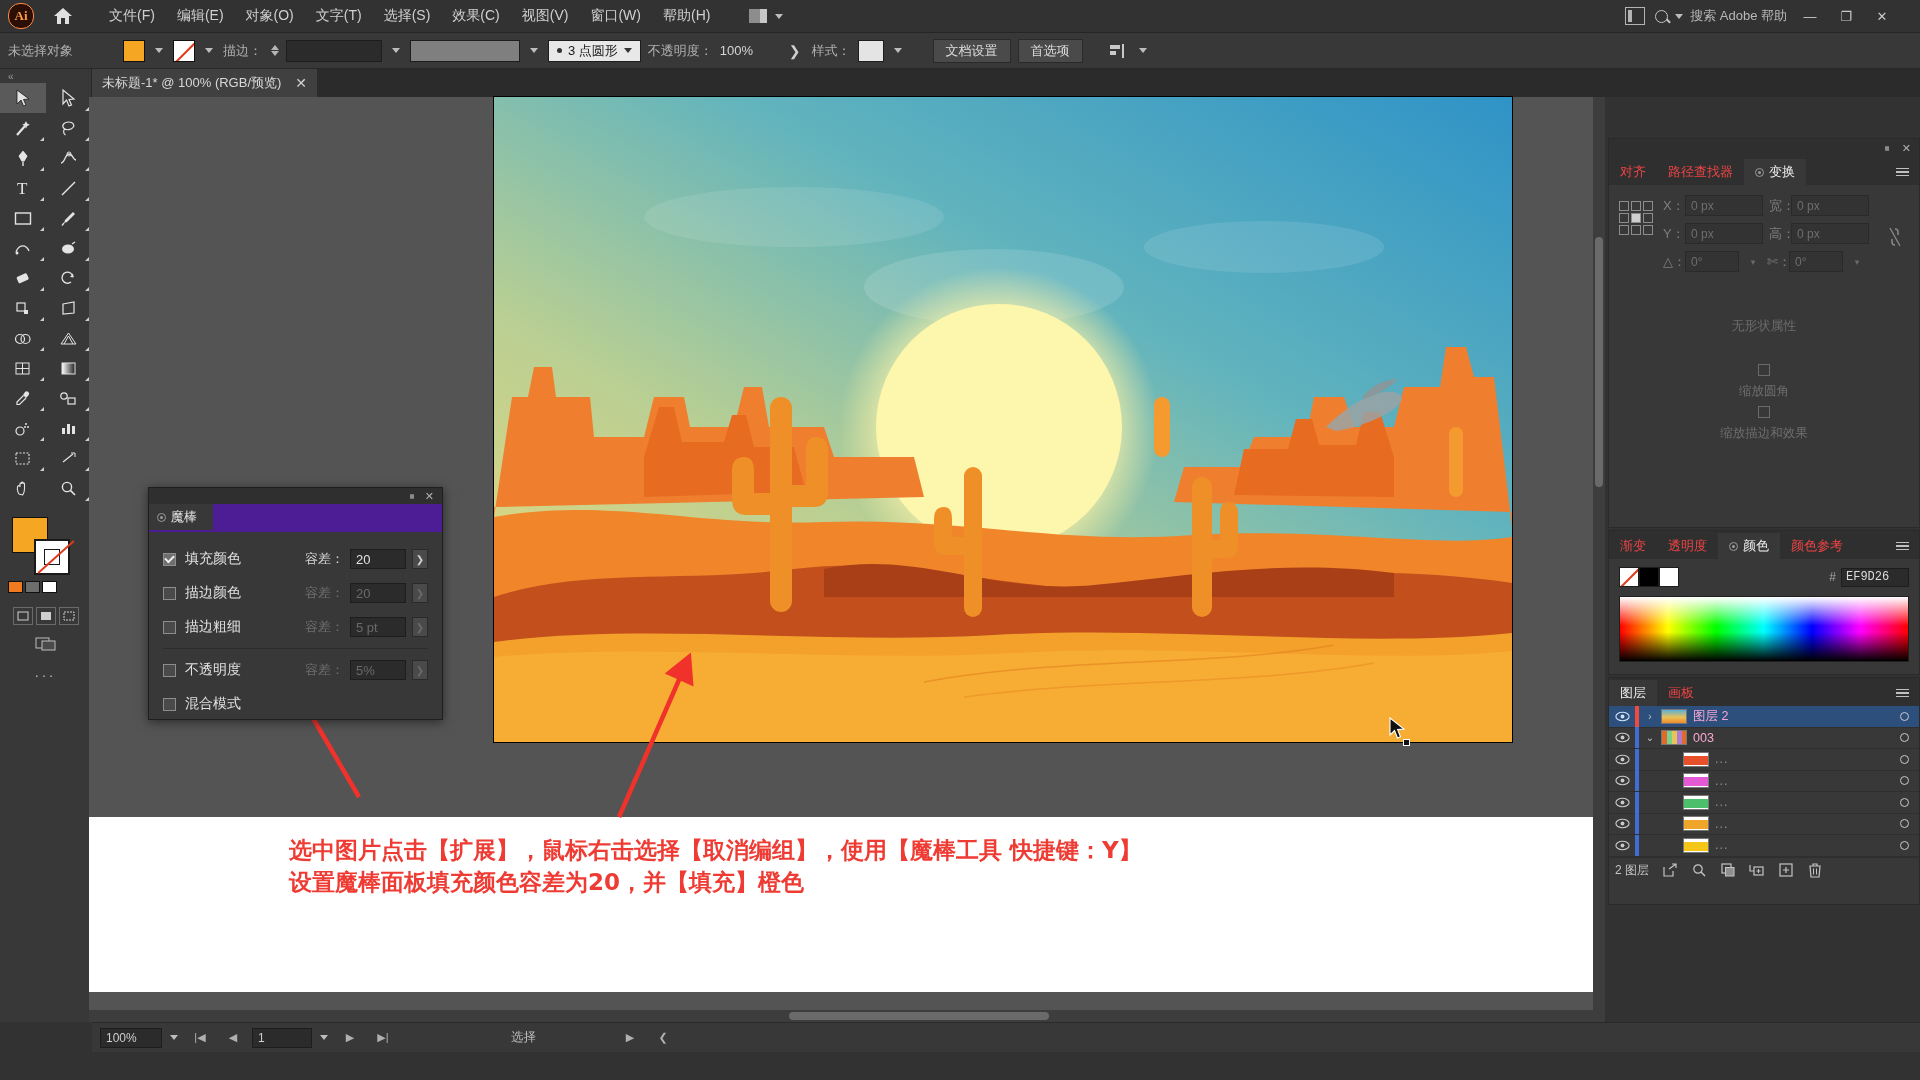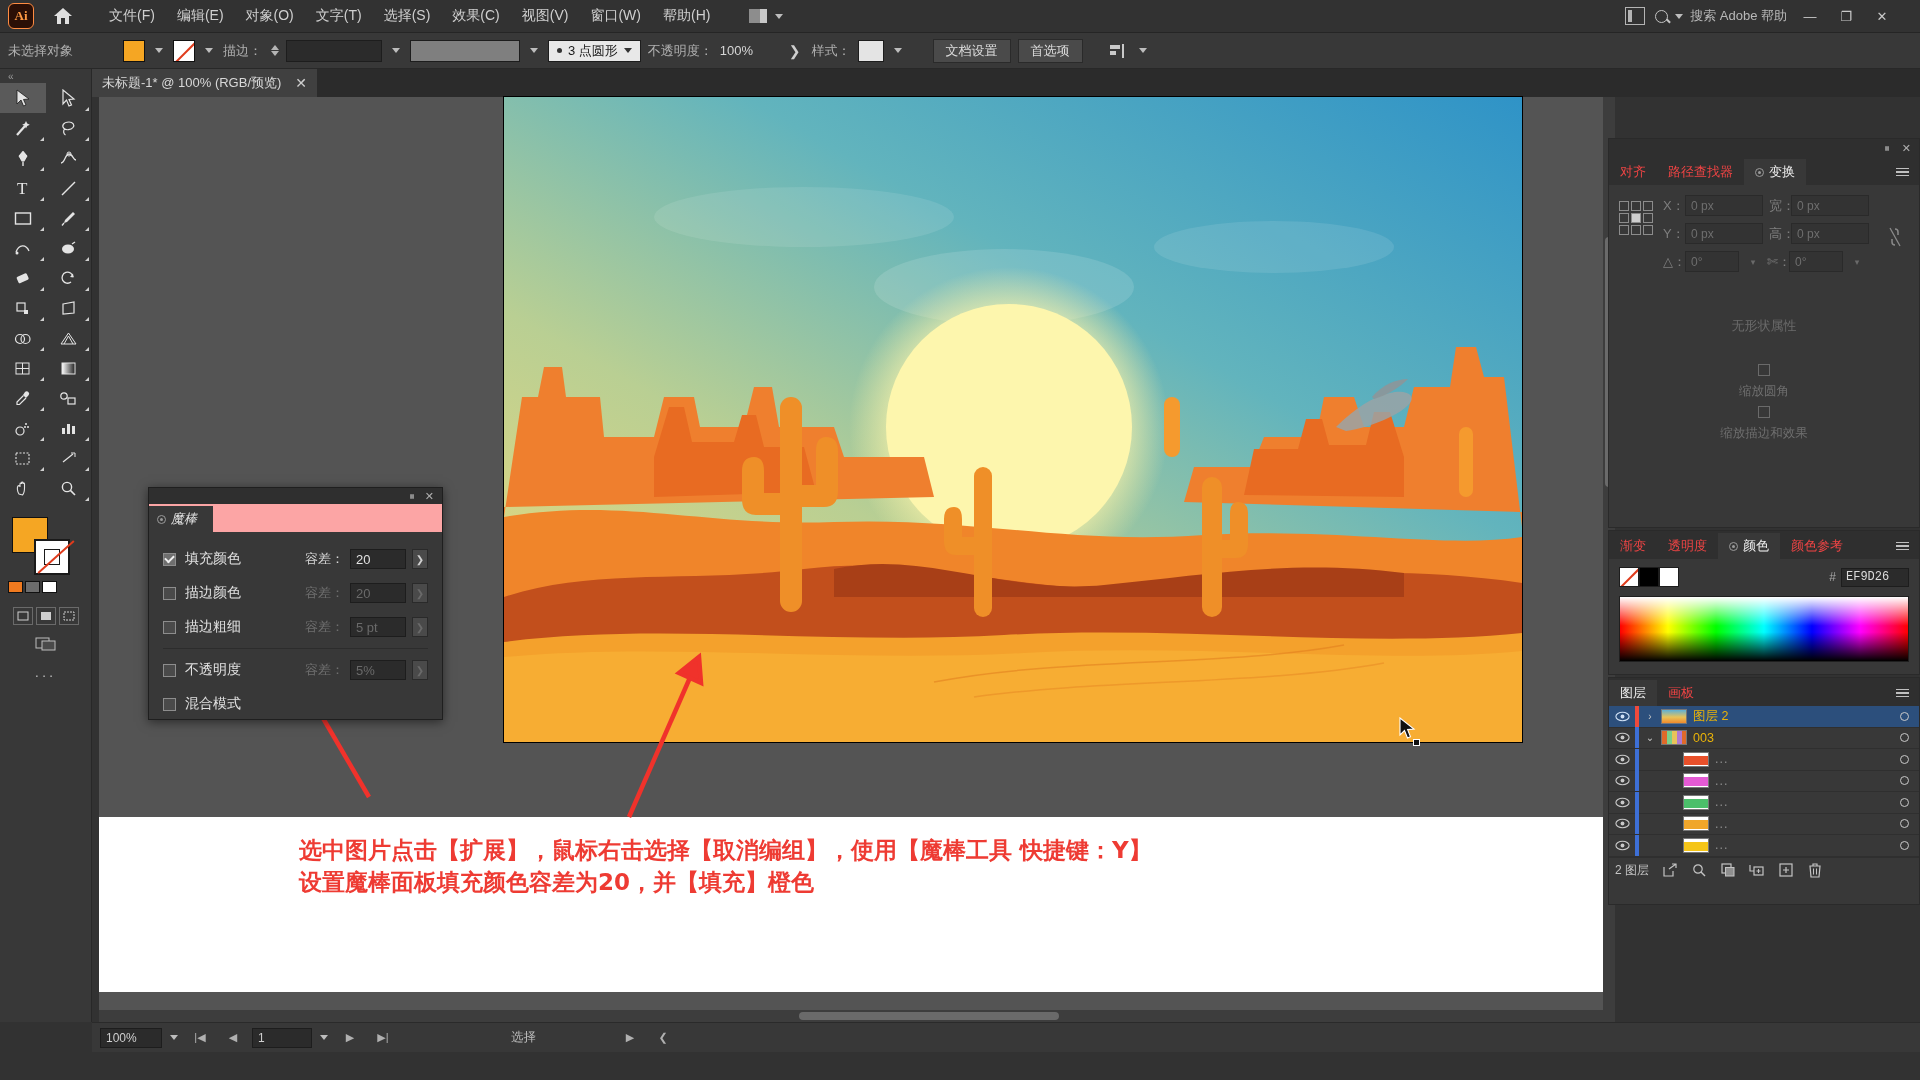--- a/index.html
+++ b/index.html
@@ -11,21 +11,21 @@
   }
   #app { position:relative; width:1920px; height:1080px; }
 
   
   .menubar {
     position:absolute; left:0; top:0; width:1920px; height:33px;
     background:#323232; display:flex; align-items:center;
     border-bottom:1px solid #252525;
   }
   .ai-logo {
-    width:26px; height:26px; margin-left:8px; border-radius:6px;
+    width:26px; height:26px; margin-left:8px; border-radius:12px;
     background:#2b0f06; border:1px solid #ff8c42; color:#ff9a44;
     font-size:13px; font-weight:bold; display:flex; align-items:center;
     justify-content:center; font-family:"Liberation Serif",serif;
   }
   .home-icon { margin-left:16px; width:26px; height:26px; display:flex;align-items:center;justify-content:center; }
   .menu-items { display:flex; margin-left:22px; }
   .menu-item { padding:6px 11px; font-size:14px; color:#cfcfcf; cursor:default; white-space:nowrap;}
   .ws-switch { margin-left:22px; display:flex; align-items:center; gap:5px; padding:3px 6px; }
   .ws-box { width:18px; height:14px; background:#8d8d8d; position:relative; }
   .ws-box:after{content:"";position:absolute;right:0;top:0;bottom:0;width:7px;background:#c8c8c8;}
@@ -93,36 +93,36 @@
   .big-stroke:after{content:"";position:absolute;left:-4px;top:15px;width:48px;height:2px;background:#e03b1c;transform:rotate(-42deg);}
   .big-stroke:before{content:"";position:absolute;left:8px;top:8px;right:8px;bottom:8px;background:#fff;border:1px solid #1a1a1a;}
   .tiny-sw { position:absolute; left:8px; top:68px; display:flex; gap:2px;}
   .tiny-sw div{width:15px;height:12px;border:1px solid #111;}
   .tb-mode { display:flex; justify-content:center; gap:3px; margin-top:22px;}
   .tb-mode div{width:20px;height:18px;border:1px solid #6a6a6a;display:flex;align-items:center;justify-content:center;}
   .tb-screen { display:flex; justify-content:center; margin-top:10px;}
   .tb-dots { text-align:center; color:#b5b5b5; letter-spacing:3px; margin-top:12px; font-size:15px;}
 
   
-  .canvas-area { position:absolute; left:99px; top:97px; width:1516px; height:925px; background:#545454; }
+  .canvas-area { position:absolute; left:89px; top:97px; width:1516px; height:925px; background:#545454; }
   .artboard { position:absolute; left:405px; top:0px; width:1018px; height:645px; overflow:hidden; background:#f0a030;
               box-shadow:0 0 0 1px #000; }
   .art-svg{ position:absolute; left:0; top:0; }
   .canv-white { position:absolute; left:0; top:720px; width:1516px; height:175px; background:#fff; }
   .annot { position:absolute; left:200px; top:18px; color:#ee3b33; font-size:23px; line-height:1.38;
            font-weight:600; white-space:nowrap; font-family:"DejaVu Sans","Liberation Sans",sans-serif;}
   .arrow-svg { position:absolute; left:0; top:0; pointer-events:none; }
   .cursor-ptr { position:absolute; left:1300px; top:620px; }
 
   
   .mw-panel { position:absolute; left:148px; top:487px; width:295px; height:233px; background:#383838;
               border:1px solid #1f1f1f; box-shadow:0 2px 10px rgba(0,0,0,.5); }
   .mw-bar { height:16px; background:#2f2f2f; display:flex; align-items:center; justify-content:flex-end;
             gap:10px; padding-right:8px; color:#b0b0b0; font-size:11px;}
-  .mw-tabrow { height:28px; background:#fca5a5; display:flex; align-items:flex-end;font-style:italic;}
+  .mw-tabrow { height:28px; background:#4c1d95; display:flex; }
   .mw-tab { background:#383838; height:26px; display:flex; align-items:center; gap:5px; padding:0 16px 0 8px;
             font-size:13px; color:#e2e2e2;}
   .mw-dot { width:9px;height:9px;border-radius:50%;border:1px solid #9a9a9a; position:relative;}
   .mw-dot:after{content:"";position:absolute;left:2px;top:2px;width:3px;height:3px;background:#9a9a9a;border-radius:50%;}
   .mw-body{ padding:10px 0 0 0; }
   .mw-row { display:flex; align-items:center; height:34px; padding:0 14px; }
   .mw-row .cbx { width:13px;height:13px;border:1px solid #8d8d8d; background:#4a4a4a; margin-right:9px;
                  display:flex;align-items:center;justify-content:center;flex:none;}
   .mw-row .cbx.on{ background:#6f6f6f;}
   .mw-row .cbx.on:after{content:"";width:7px;height:4px;border-left:2px solid #f0f0f0;border-bottom:2px solid #f0f0f0;
@@ -185,21 +185,21 @@
   }
 
   
   .lp-body{}
   .lrow { display:flex; align-items:center; height:21.5px; border-bottom:1px solid #2f2f2f; font-size:12.5px;}
   .lrow.sel { background:#2c4f7c; }
   .l-eye { width:26px; display:flex; align-items:center; justify-content:center;}
   .l-color { width:4px; height:21px; }
   .l-disc { width:22px; display:flex;align-items:center;justify-content:center;color:#c5c5c5;font-size:10px;}
   .l-thumb { width:26px;height:15px;border:1px solid #777; margin-right:6px; flex:none;}
-  .l-name { color:#eab308; }
+  .l-name { color:#f9a8d4; }
   .l-name.dots{ color:#8f8f8f; letter-spacing:1px;}
   .l-target { margin-left:auto; width:30px; display:flex;align-items:center;justify-content:center;}
   .l-tcircle { width:9px;height:9px;border-radius:50%;border:1.5px solid #c9c9c9;}
   .l-indent { flex:none; }
   .lp-foot { height:26px; display:flex; align-items:center; gap:0; padding:0 6px; background:#383838;
              border-top:1px solid #2f2f2f; font-size:12px; color:#c4c4c4;}
   .lp-foot .cnt { margin-right:6px; }
   .lp-ic { width:29px;height:22px;display:flex;align-items:center;justify-content:center;}
 
   

